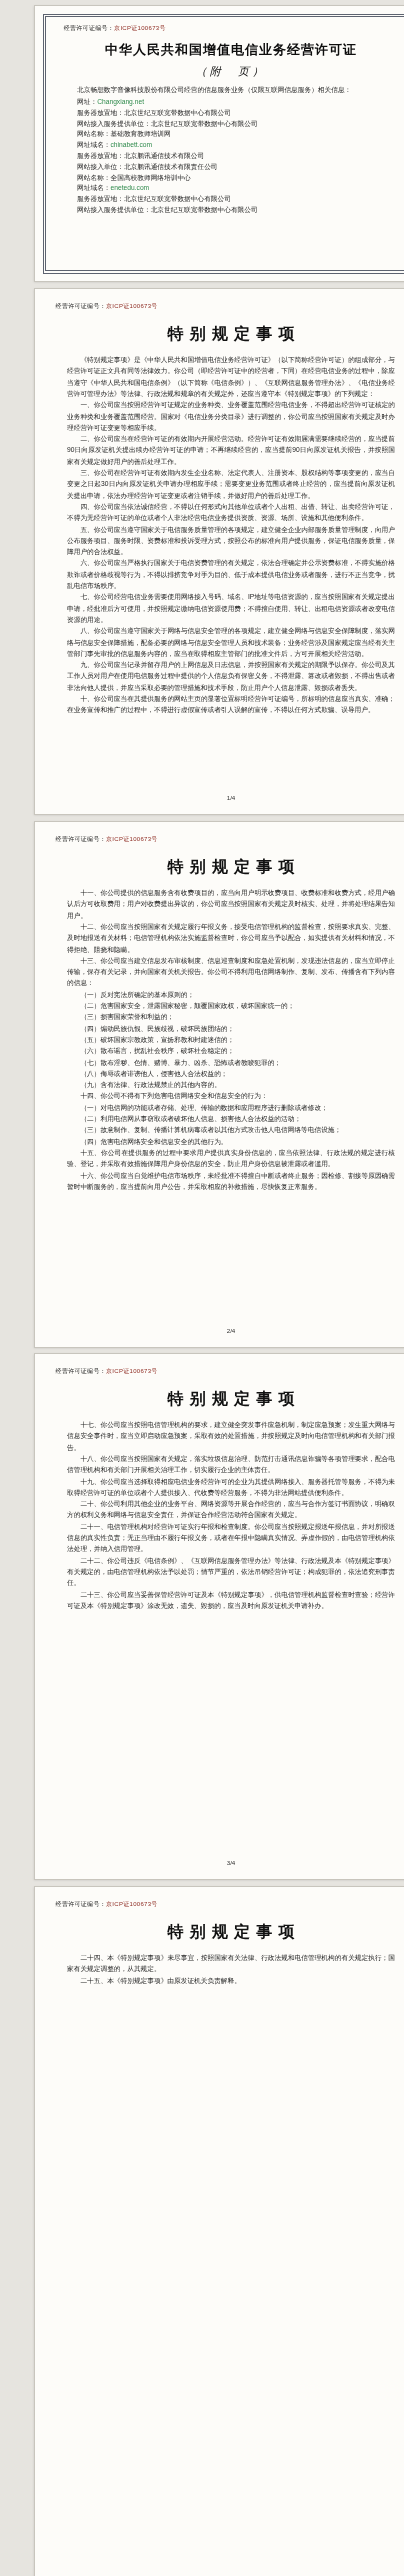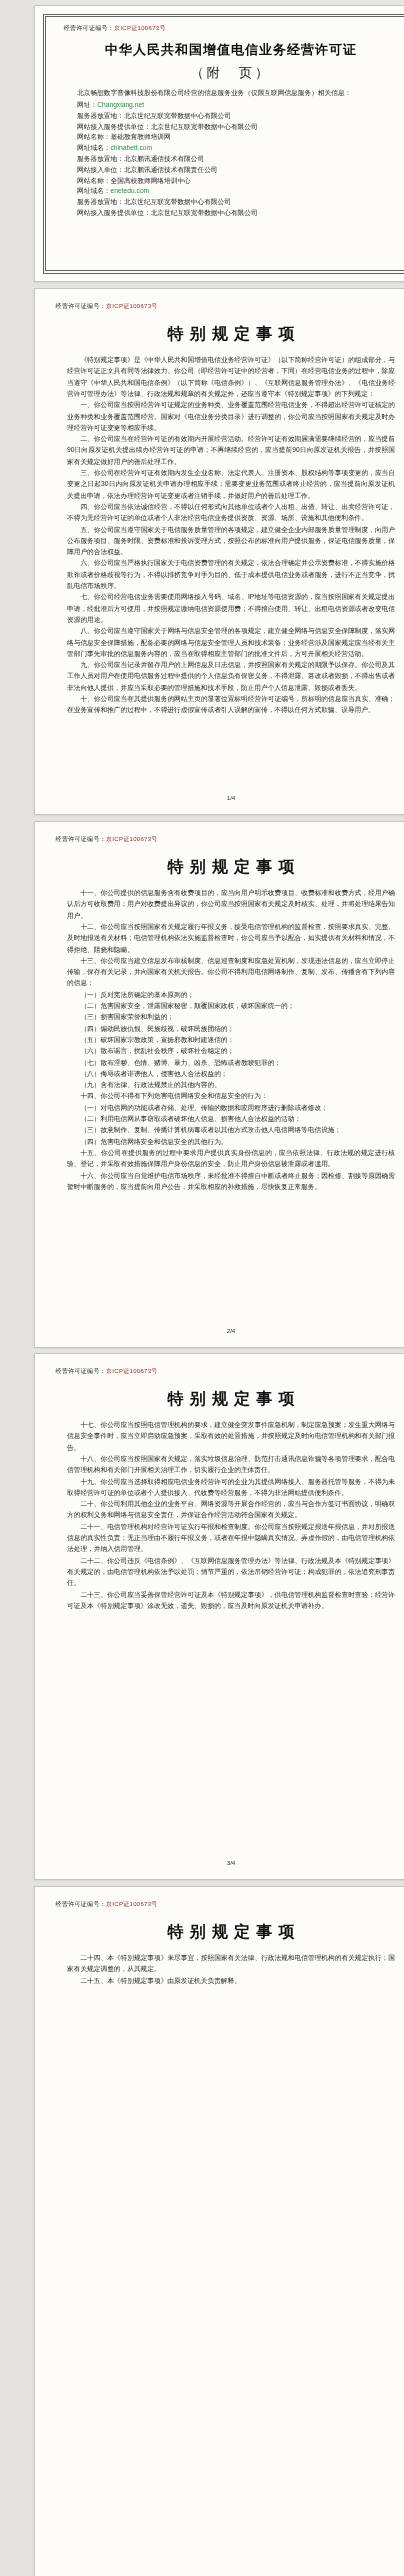--- a/index.html
+++ b/index.html
@@ -22,21 +22,21 @@
   #prov2{top:821px;height:527px;}
   #prov3{top:1353px;height:527px;}
   #prov4{top:1886px;height:982px;}
 
   
   .cert-frame{position:absolute;inset:7.7px;border:0.5px solid #5d6370;}
   .cert-frame-inner{position:absolute;inset:1.5px;border:1px solid #5d6370;box-sizing:border-box;padding:6.2px 17.5px 5.2px 17.5px;}
   .cert-header{font-size:6px;color:#222;letter-spacing:0.3px;}
   .lic-num{color:#8e2b22;}
   .cert-title{text-align:center;font-size:13px;font-weight:bold;letter-spacing:1px;color:#0e0e0e;margin:8.2px 0 0 0;}
-  .cert-sub{text-align:center;font-size:13px;letter-spacing:3.1px;margin:5.2px 0 6.2px 0;color:#111;}
+  .cert-sub{text-align:center;font-size:11px;letter-spacing:3.1px;margin:5.2px 0 6.2px 0;color:#111;font-style:italic;}
   .cert-body{padding:0 13.4px;font-size:6.7px;line-height:10.8px;}
   .cert-intro{margin:0 0 1px 0;text-align:justify;}
   .entry{white-space:nowrap;}
   .entry-label{color:#1c1c1c;}
   .entry-value{color:#1c1c1c;}
   .entry-value.domain{color:#2f8a4c;}
 
   
   .prov-header{padding:13.4px 0 0 20.6px;font-size:6px;color:#222;letter-spacing:0.3px;}
   .prov-title{text-align:center;font-size:16px;font-weight:bold;letter-spacing:6.2px;color:#111;margin:12.4px 0 9.3px 0;text-indent:6.2px;}

